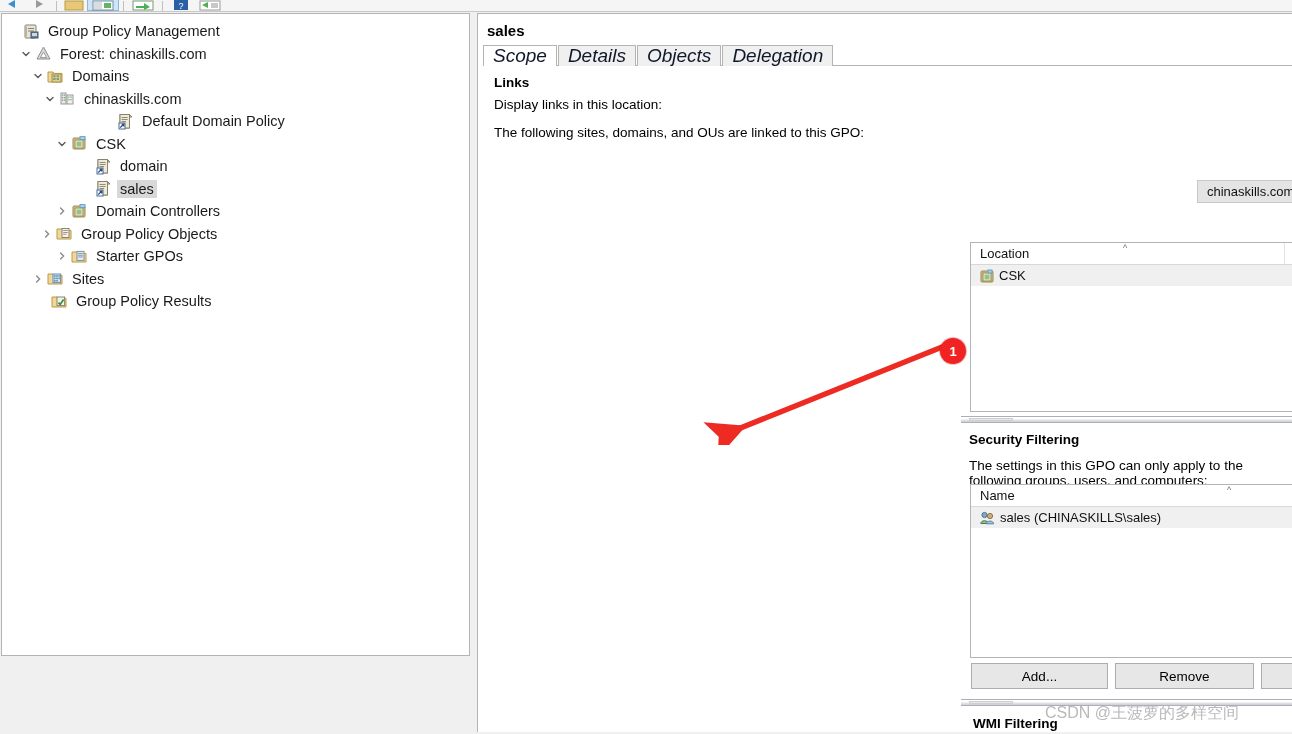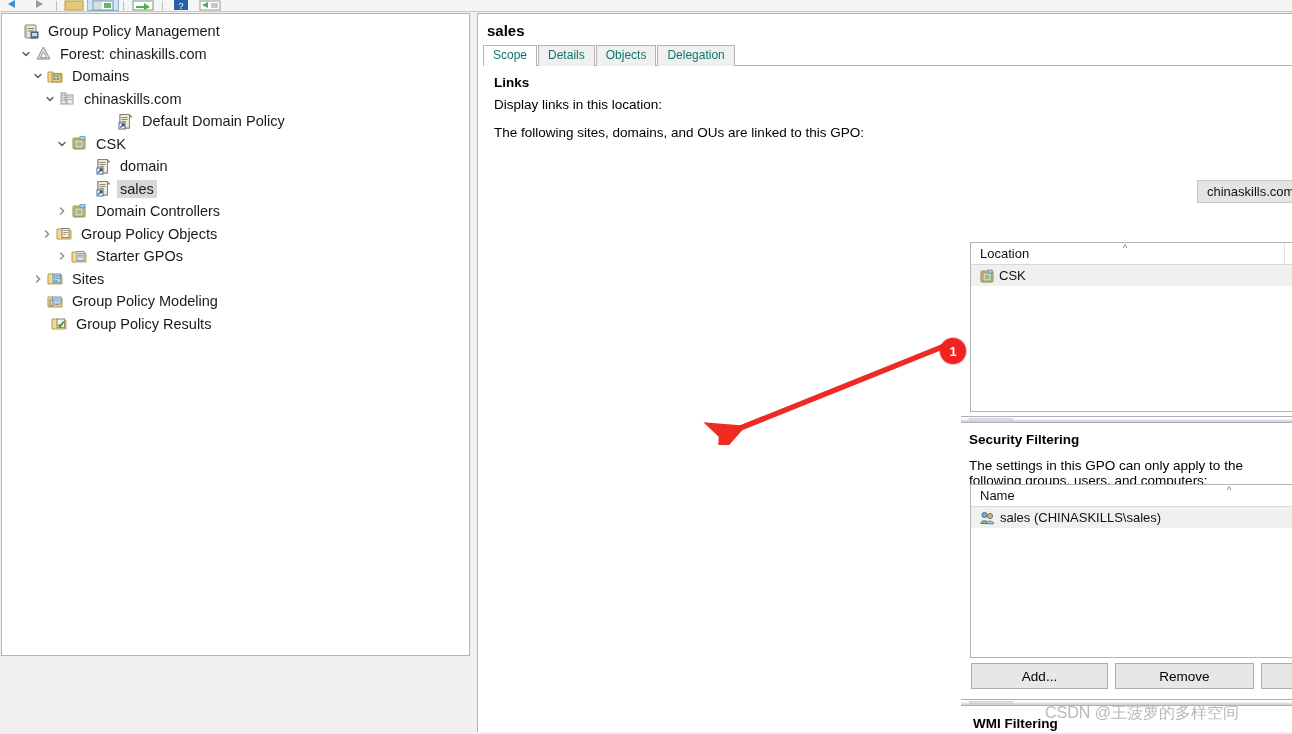--- a/index.html
+++ b/index.html
@@ -78,28 +78,29 @@
   #tabstrip {
     display: flex; align-items: flex-end;
     height: 21px; margin-left: 5px;
     position: relative;
   }
   #tabstrip::after {
     content: ""; position: absolute; left: 0; right: -820px; bottom: 0;
     height: 1px; background: #b4b4b4;
   }
   .tab {
-    font-size: 12px; color: #0f766e;
+    font-size: 19px; color: #0f172a;
     padding: 2px 9px 3px 9px;
     border: 1px solid #b4b4b4;
     border-bottom: none;
     background: #f0f0f0;
     margin-right: 1px;
     position: relative; z-index: 1;
     line-height: 15px;
+    font-style: italic;
   }
   .tab.active { background: #ffffff; z-index: 3; }
   .tab.active::after {
     content: ""; position: absolute; left: 0; right: 0; bottom: -1px;
     height: 2px; background: #ffffff;
   }
 
   .pane-body { padding: 0 0 0 0; position: relative; }
 
   .sec-head {
@@ -452,33 +453,20 @@
               <rect x="9.2" y="5.2" width="1.6" height="1.6" fill="#5d8fbf"></rect>
               <rect x="11.4" y="5.2" width="1.4" height="1.6" fill="#5d8fbf"></rect>
               <rect x="7" y="7.6" width="1.6" height="1.6" fill="#5d8fbf"></rect>
               <rect x="9.2" y="7.6" width="1.6" height="1.6" fill="#5d8fbf"></rect>
               <rect x="11.4" y="7.6" width="1.4" height="1.6" fill="#5d8fbf"></rect>
               <rect x="7" y="10" width="1.6" height="1.6" fill="#5d8fbf"></rect>
               <rect x="9.2" y="10" width="1.6" height="1.6" fill="#5d8fbf"></rect>
             </svg>
           </span>
           <span class="tlabel">Sites</span>
-        </div>
-        <div class="tree-row" style="padding-left: 28px;">
-          <span class="chev"></span>
-          <span class="ticon">
-            <svg width="17" height="17" viewBox="0 0 17 17">
-              <path d="M1 4 L6 4 L7.2 5.4 L15 5.4 L15 14 L1 14 Z" fill="#f0d898" stroke="#b99a48"></path>
-              <rect x="5.6" y="4" width="8.4" height="7" fill="#e4ecf4" stroke="#6b8fb0"></rect>
-              <rect x="6.6" y="5" width="6.4" height="4.4" fill="#9fc4de"></rect>
-              <rect x="8.6" y="11" width="2.6" height="1.6" fill="#8a9aa8"></rect>
-              <rect x="3" y="7" width="3" height="6" fill="#cfd6de" stroke="#7d8894"></rect>
-            </svg>
-          </span>
-          <span class="tlabel">Group Policy Modeling</span>
         </div>
         <div class="tree-row" style="padding-left: 32px;">
           <span class="chev"></span>
           <span class="ticon">
             <svg width="17" height="17" viewBox="0 0 17 17">
               <path d="M1 4 L6 4 L7.2 5.4 L15 5.4 L15 14 L1 14 Z" fill="#f0d898" stroke="#b99a48"></path>
               <rect x="6" y="4" width="7.6" height="8.6" fill="#f4f4ee" stroke="#8a8270"></rect>
               <path d="M7.4 9.6 L9.2 11.4 L12.6 6.6" stroke="#3f8f3f" stroke-width="1.8" fill="none"></path>
             </svg>
           </span>

